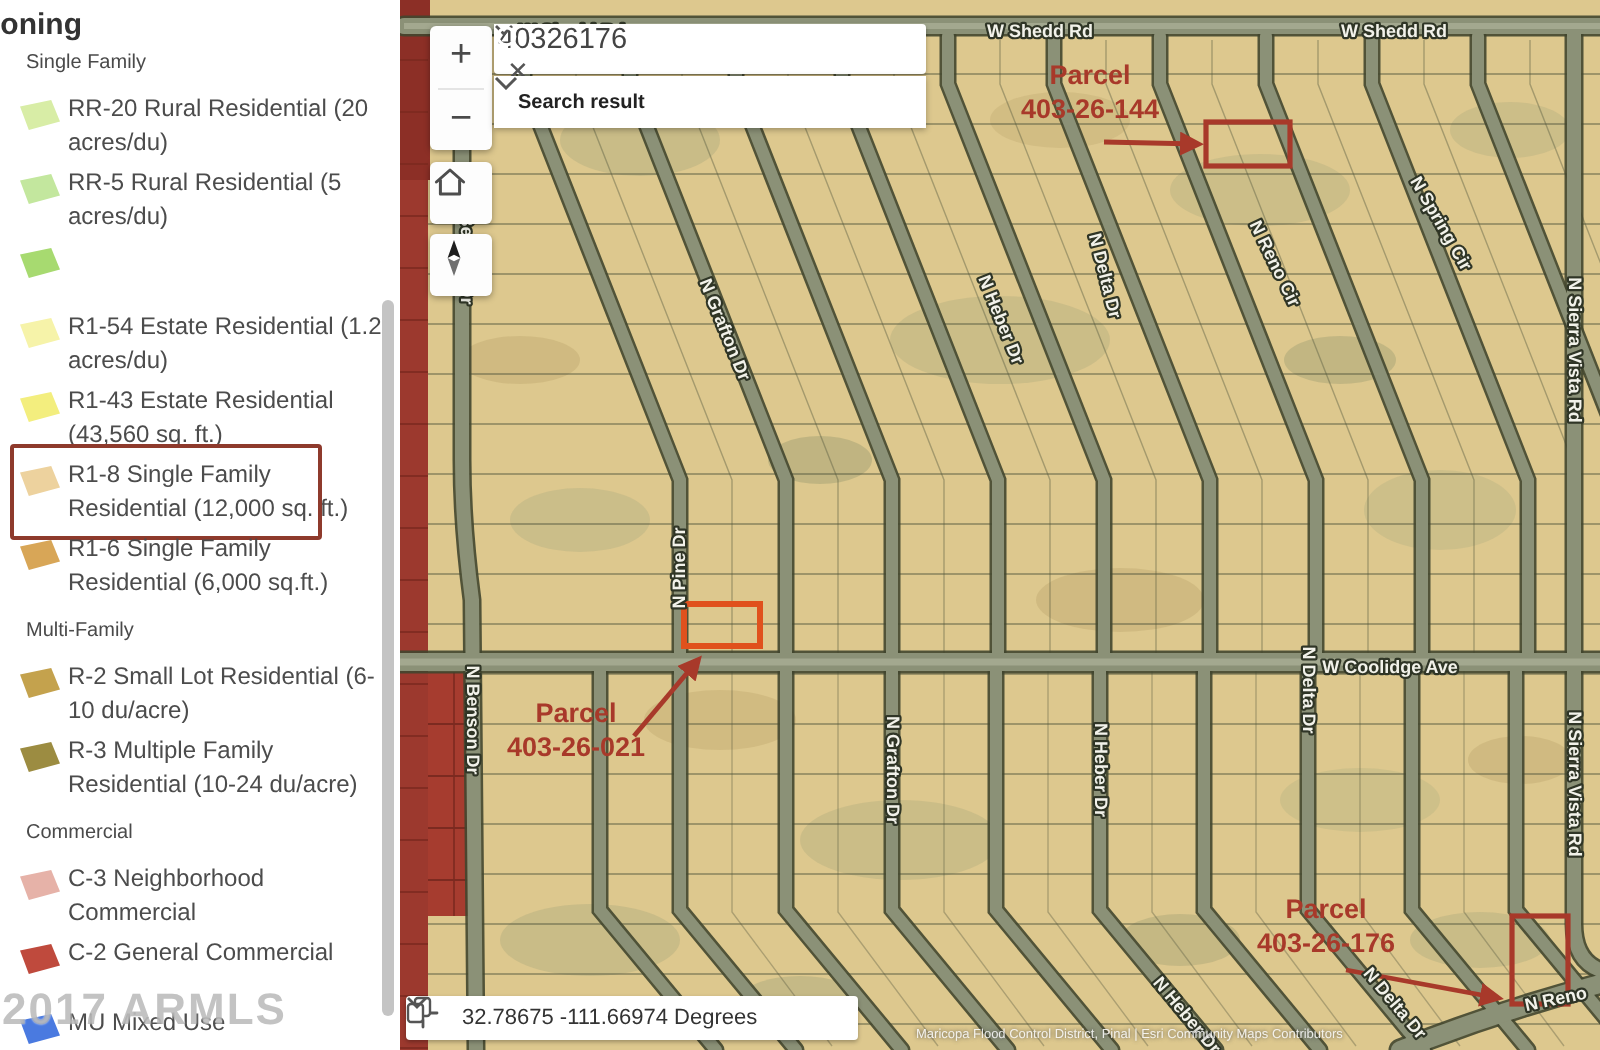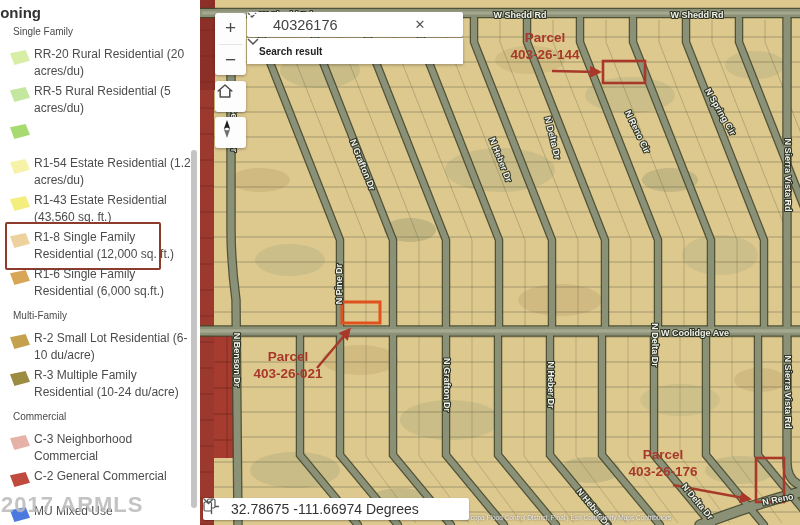--- a/index.html
+++ b/index.html
@@ -28,36 +28,36 @@
        display:flex;align-items:center;justify-content:center;cursor:pointer;z-index:10;}
   .zoomctl{position:absolute;left:15px;top:13px;width:31px;height:62px;background:#fdfdfd;border-radius:3px;
            box-shadow:0 1px 3px rgba(0,0,0,.35);z-index:10;display:flex;flex-direction:column;}
   .zoomctl .zbtn{flex:1;display:flex;align-items:center;justify-content:center;
                  font-size:19px;color:#4a4a4a;cursor:pointer;}
   .zoomctl .zdiv{height:1px;background:#e4e4e4;margin:0 4px;}
   .homebtn{left:15px;top:81px;width:31px;height:31px;}
   .compassbtn{left:15px;top:117px;width:31px;height:31px;}
   
   .searchbar{position:absolute;left:47px;top:12px;width:216px;height:25px;background:#fff;z-index:11;
-             box-shadow:0 1px 2px rgba(0,0,0,.3);display:flex;align-items:center;border-radius:2px;}
+             box-shadow:0 1px 2px rgba(0,0,0,.3);display:flex;align-items:flex-start;border-radius:2px;flex-direction:column;}
   .src-chevron{width:24px;display:flex;align-items:center;justify-content:center;cursor:pointer;}
   .searchbar input{border:0;outline:0;flex:1;font-size:14.5px;color:#444;min-width:0;
                    font-family:"Liberation Sans",sans-serif;padding:0 2px;}
   .clearx{width:24px;display:flex;align-items:center;justify-content:center;font-size:13px;color:#555;cursor:pointer;}
   .searchgo{width:31px;display:flex;align-items:center;justify-content:center;cursor:pointer;
             border-radius:0 2px 2px 0;}
   .searchresult{position:absolute;left:47px;top:38px;width:216px;height:26px;background:#fff;z-index:11;
                 box-shadow:0 1px 3px rgba(0,0,0,.3);display:flex;align-items:center;}
   .searchresult .lbl{font-size:10px;font-weight:700;color:#222;margin-left:12px;flex:1;}
   .searchresult .chev{margin-right:14px;cursor:pointer;display:flex;}
   
   .coordbar{position:absolute;left:3px;top:498px;height:22px;background:#fff;z-index:11;border-radius:2px;
             box-shadow:0 1px 2px rgba(0,0,0,.3);display:flex;align-items:center;padding:0 4px 0 2px;}
   .coordbar .xicon{width:24px;display:flex;align-items:center;justify-content:center;}
-  .coordtext{font-size:14px;color:#333;padding:0 6px 0 2px;white-space:nowrap;}
+  .coordtext{font-size:11px;color:#333;padding:0 6px 0 2px;white-space:nowrap;}
   .coordbar .mini{width:20px;display:flex;align-items:center;justify-content:center;cursor:pointer;}
   .attribution{position:absolute;left:258px;top:514px;font-size:6.5px;color:rgba(255,255,255,.85);
                text-shadow:0 0 2px #444;white-space:nowrap;z-index:8;}
 </style>
 </head>
 <body>
 
 <div class="sidebar">
   <div class="sidebar-title">Zoning</div>
   <div class="legend-root" id="legend-root">

